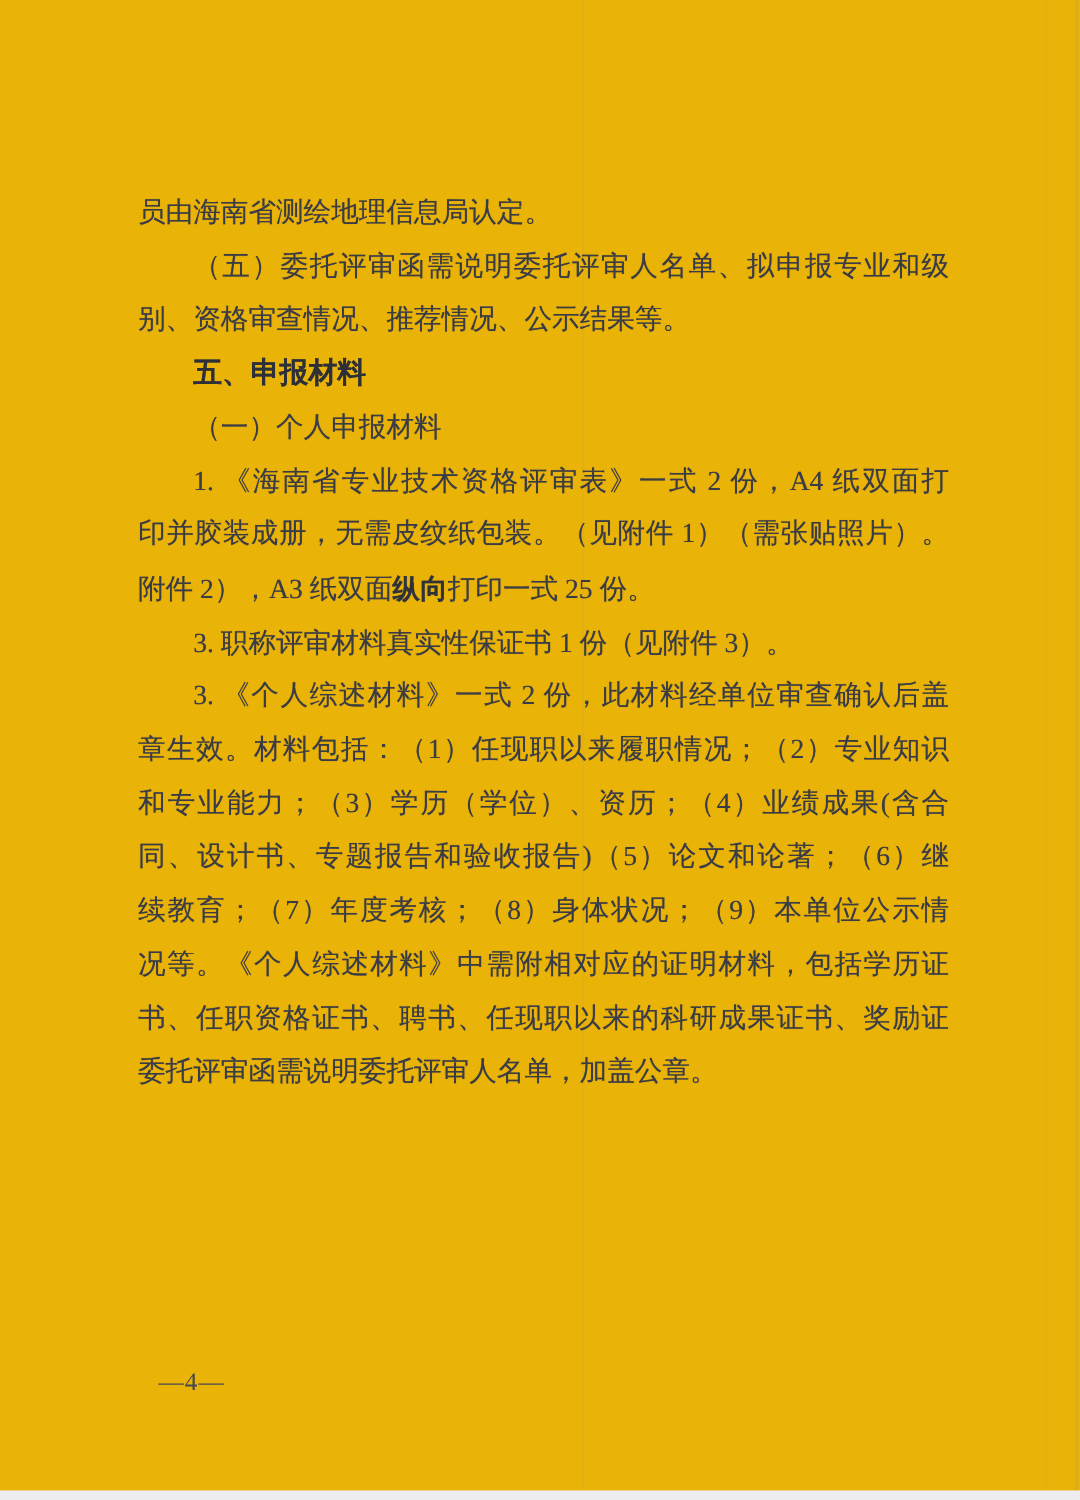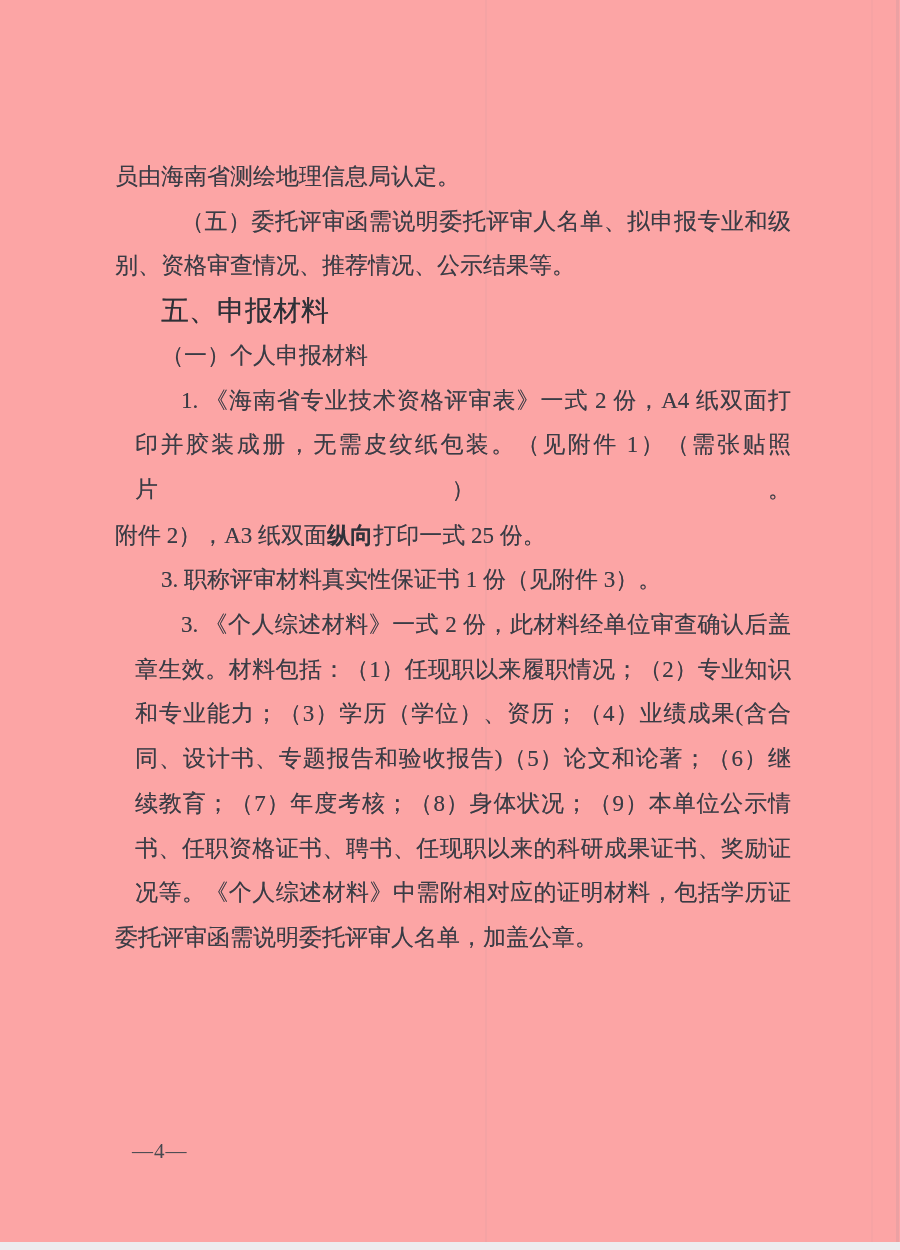--- a/index.html
+++ b/index.html
@@ -4,42 +4,42 @@
 <style>
   html, body {
     margin: 0;
     padding: 0;
     background: #ffffff;
   }
   .page {
     position: relative;
     width: 900px;
     height: 1250px;
-    background: #fca5a5;
+    background: #eab308;
     overflow: hidden;
   }
   .textblock {
     position: absolute;
     left: 115px;
     top: 155px;
     width: 676px;
     font-family: "Liberation Serif", "DejaVu Serif", serif;
     font-size: 23px;
     line-height: 44.7px;
     color: #3a3c45;
     text-shadow: 0 0 0.6px rgba(58, 60, 70, 0.55);
   }
   .ln { white-space: pre-wrap; }
   .ind { padding-left: 46px; }
-  .jf { text-align: justify; text-align-last: justify; margin-left: 20px; }
+  .jf { text-align: justify; text-align-last: justify; }
   .heading {
-    font-weight: normal;
+    font-weight: bold;
     font-family: "Liberation Sans", "DejaVu Sans", sans-serif;
     color: #2e3037;
-    font-size: 28px;
+    font-size: 24px;
     text-shadow: 0 0 0.5px rgba(46, 48, 55, 0.7);
   }
   .b {
     font-weight: bold;
     font-family: "Liberation Sans", "DejaVu Sans", sans-serif;
     color: #30323a;
   }
   .pageno {
     position: absolute;
     left: 132px;
@@ -85,20 +85,20 @@
     <div class="ln ind">（一）个人申报材料</div>
     <div class="ln ind jf">1. 《海南省专业技术资格评审表》一式 2 份，A4 纸双面打</div>
     <div class="ln jf">印并胶装成册，无需皮纹纸包装。（见附件 1）（需张贴照片）。</div>
     <div class="ln"><span>附件 2），A3 纸双面</span><span class="b">纵向</span><span>打印一式 25 份。</span></div>
     <div class="ln ind">3. 职称评审材料真实性保证书 1 份（见附件 3）。</div>
     <div class="ln ind jf">3. 《个人综述材料》一式 2 份，此材料经单位审查确认后盖</div>
     <div class="ln jf">章生效。材料包括：（1）任现职以来履职情况；（2）专业知识</div>
     <div class="ln jf">和专业能力；（3）学历（学位）、资历；（4）业绩成果(含合</div>
     <div class="ln jf">同、设计书、专题报告和验收报告)（5）论文和论著；（6）继</div>
     <div class="ln jf">续教育；（7）年度考核；（8）身体状况；（9）本单位公示情</div>
+    <div class="ln jf">况等。《个人综述材料》中需附相对应的证明材料，包括学历证</div>
     <div class="ln jf">书、任职资格证书、聘书、任现职以来的科研成果证书、奖励证</div>
-    <div class="ln jf">况等。《个人综述材料》中需附相对应的证明材料，包括学历证</div>
     <div class="ln">委托评审函需说明委托评审人名单，加盖公章。</div>
   </div>
 
   <div class="pageno">—4—</div>
 
 </div>
 
 </body></html>

